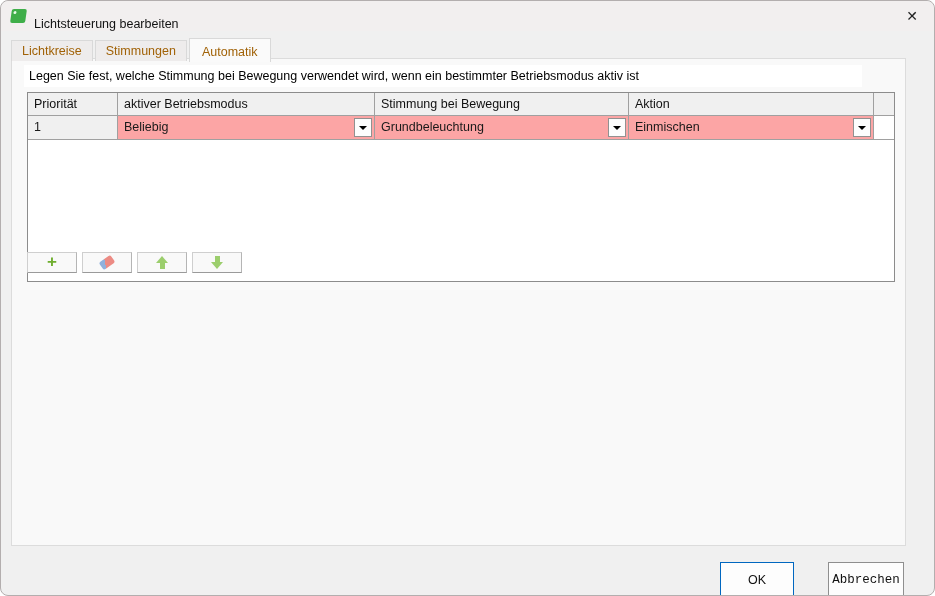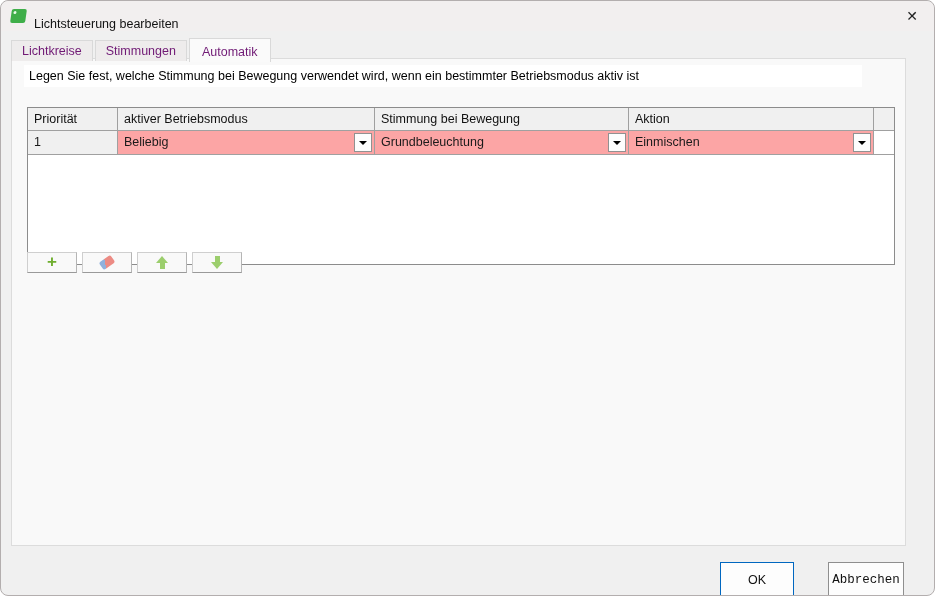--- a/index.html
+++ b/index.html
@@ -34,43 +34,43 @@
     display: flex; align-items: center; justify-content: center;
     font-size: 14px; color: #222; cursor: pointer; border-radius: 4px;
     background: transparent; border: none;
   }
 
   
   .tabstrip { position: absolute; left: 10px; top: 36px; display: flex; align-items: flex-end; z-index: 3; }
   .tab {
     height: 21px; padding: 0 10px; line-height: 20px;
     background: #eeecec; border: 1px solid #d9d9d9; border-bottom: none;
-    margin-right: 2px; color: #701a75; cursor: pointer; font-size: 12.5px;
+    margin-right: 2px; color: #a16207; cursor: pointer; font-size: 12.5px;
   }
   .tab.active {
     height: 24px; line-height: 23px; padding: 2px 12px;
     background: #fafafa; border: 1px solid #d9d9d9; border-bottom: none;
     position: relative; top: 1px; z-index: 4;
   }
 
   
   .tab-panel {
     position: absolute; left: 10px; top: 57px; width: 895px; height: 488px;
     background: #f9f9f9; border: 1px solid #dcdcdc; z-index: 2;
   }
   .description {
     position: absolute; left: 12px; top: 6px; width: 838px; height: 22px;
     background: #ffffff; line-height: 22px; padding-left: 5px;
     color: #000; font-size: 12.5px; white-space: nowrap; overflow: hidden;
   }
 
   
   .grid {
-    position: absolute; left: 15px; top: 33px; width: 868px; height: 158px;
-    background: #fff; border: 1px solid #8c8c8c; margin-top: 15px;
+    position: absolute; left: 15px; top: 33px; width: 868px; height: 190px;
+    background: #fff; border: 1px solid #8c8c8c;
   }
   .grid-header { display: flex; height: 23px; }
   .gh-cell {
     background: #f0f0f0; border-right: 1px solid #a0a0a0; border-bottom: 1px solid #a0a0a0;
     padding: 0 6px; line-height: 22px; font-size: 12.5px; color: #111;
     overflow: hidden; white-space: nowrap;
   }
   .gh-filler { flex: 1; background: #f0f0f0; border-bottom: 1px solid #a0a0a0; border-right: none; }
   .grid-row { display: flex; height: 24px; }
   .gr-cell {

